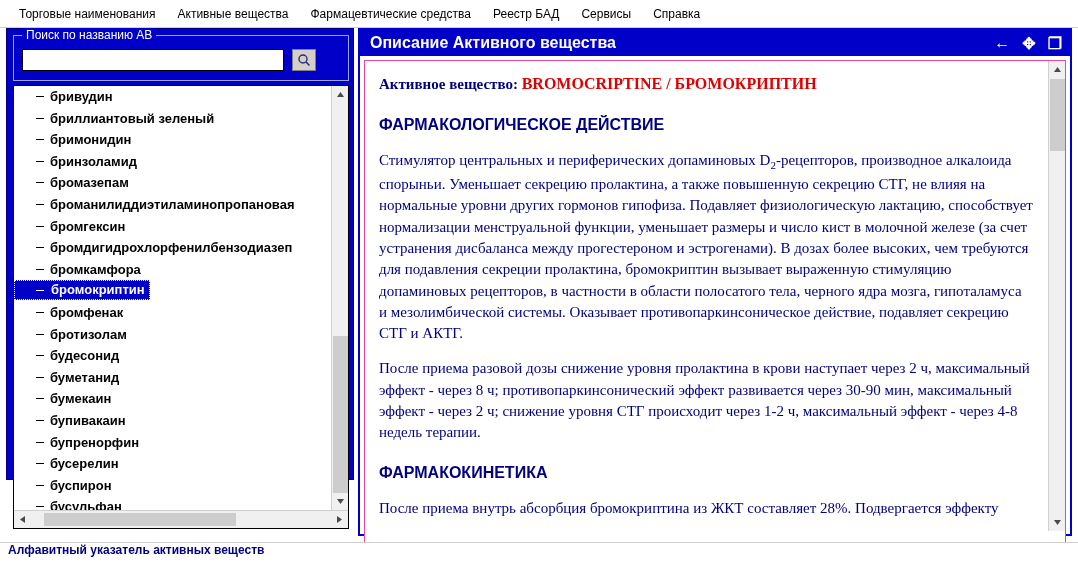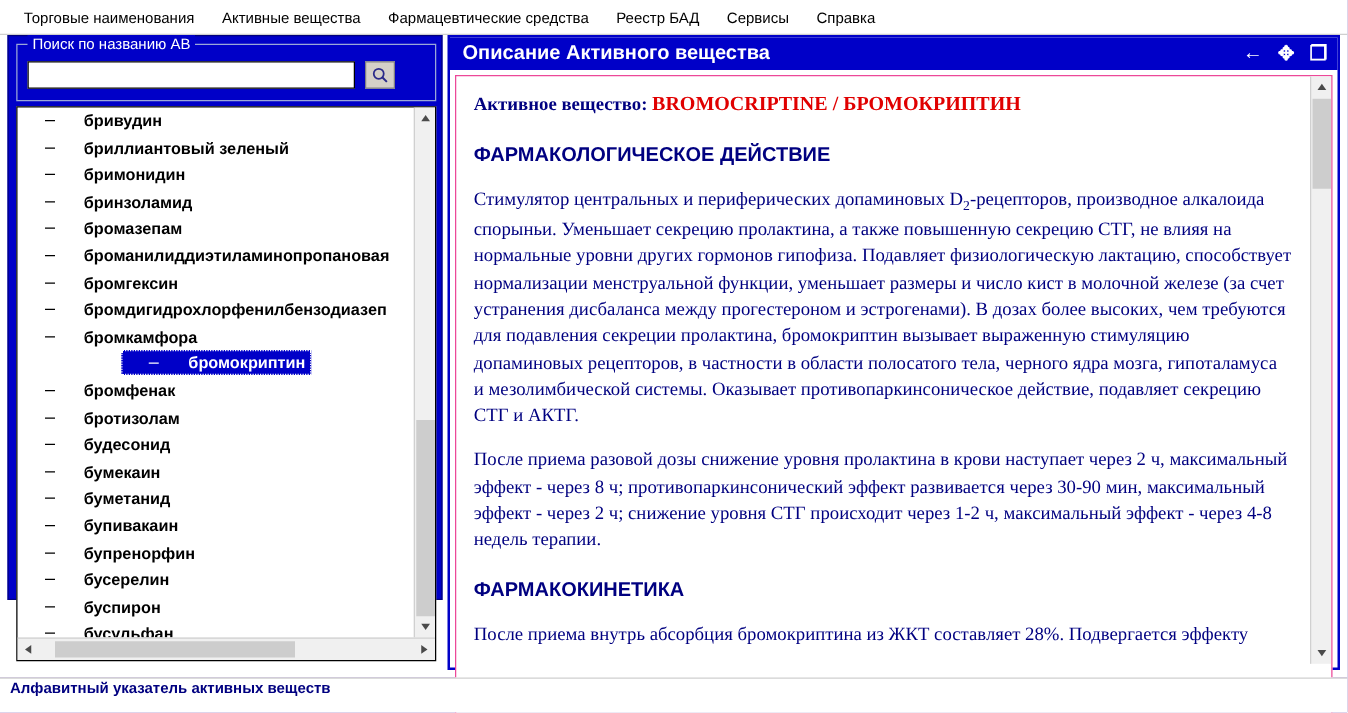--- a/index.html
+++ b/index.html
@@ -125,21 +125,21 @@
     height: 424px;
     overflow: hidden;
   }
   .list-item {
     position: relative;
     height: 21.6px;
     line-height: 21.6px;
     font-size: 13px;
     font-weight: bold;
     color: #000000;
-    padding-left: 53px;
+    padding-left: 36px;
     white-space: nowrap;
     cursor: default;
     box-sizing: border-box;
   }
   .list-item::before {
     content: "";
     position: absolute;
     left: 22px;
     top: 10px;
     width: 8px;
@@ -156,21 +156,20 @@
     line-height: 18px;
   }
   .list-item.selected::before {
     top: 9px;
     background: #ffffff;
     left: 21px;
   }
   .sel-wrap {
     height: 21.6px;
     line-height: 21.6px;
-    text-align: center;
   }
 
   
   .vscroll {
     position: absolute;
     right: 0px; top: 0px;
     width: 17px;
     height: 424px;
     background: #f0f0f0;
     border-left: 1px solid #d0d0d0;
@@ -400,22 +399,22 @@
           <div class="list-item">броманилиддиэтиламинопропановая</div>
           <div class="list-item">бромгексин</div>
           <div class="list-item">бромдигидрохлорфенилбензодиазеп</div>
           <div class="list-item">бромкамфора</div>
           <div class="sel-wrap">
             <span class="list-item selected">бромокриптин</span>
           </div>
           <div class="list-item">бромфенак</div>
           <div class="list-item">бротизолам</div>
           <div class="list-item">будесонид</div>
+          <div class="list-item">буметанид</div>
           <div class="list-item">бумекаин</div>
-          <div class="list-item">буметанид</div>
           <div class="list-item">бупивакаин</div>
           <div class="list-item">бупренорфин</div>
           <div class="list-item">бусерелин</div>
           <div class="list-item">буспирон</div>
           <div class="list-item">бусульфан</div>
 
         </div>
 
         <div class="vscroll">
           <div class="arrow top">

